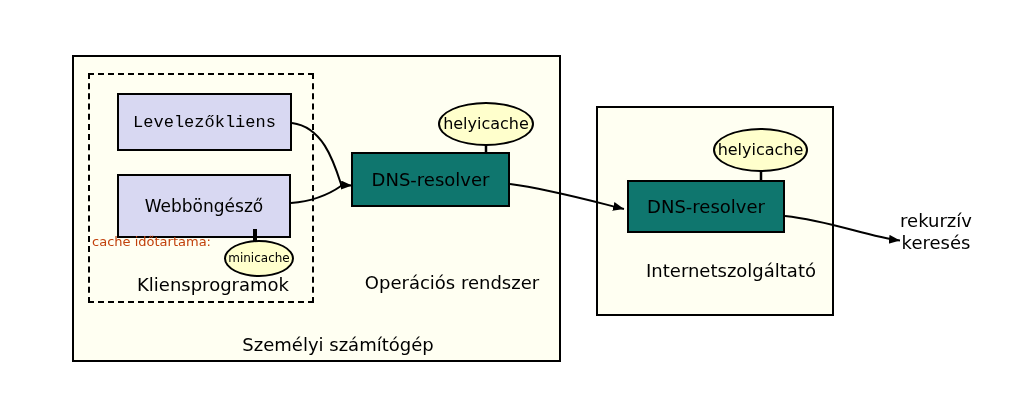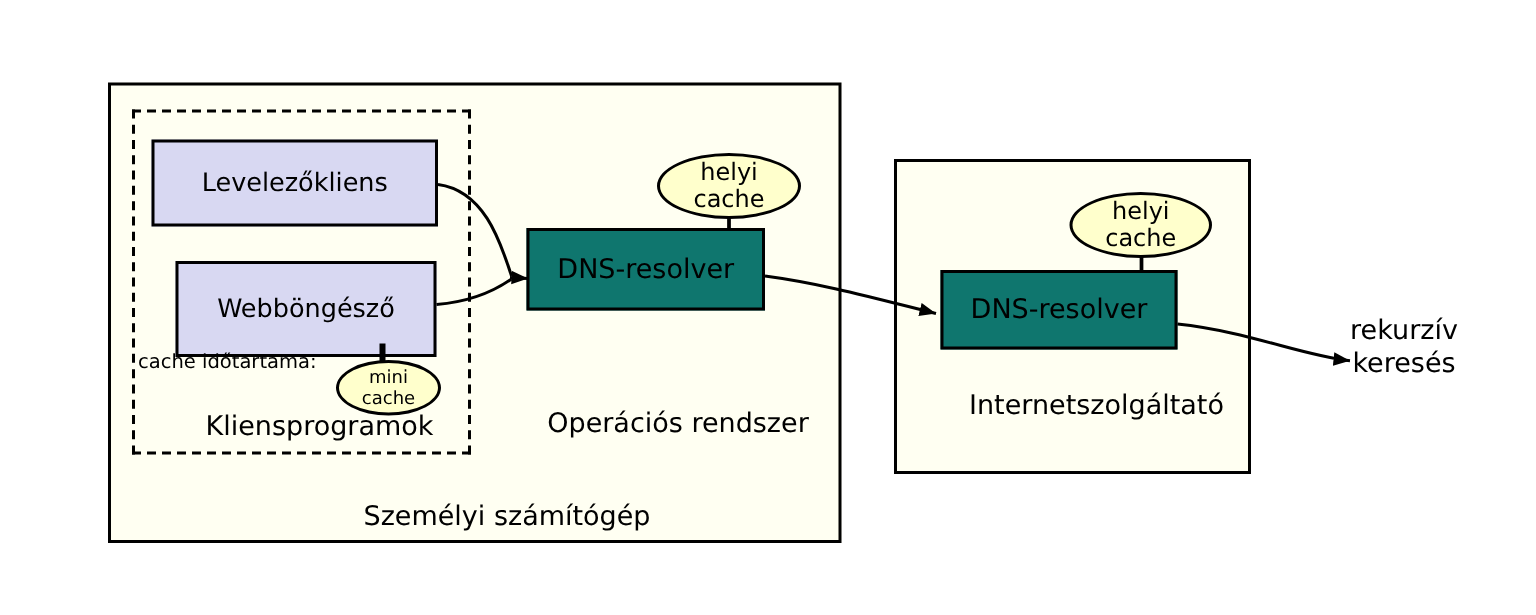--- a/index.html
+++ b/index.html
@@ -9,51 +9,51 @@
   .box { position:absolute; box-sizing:border-box; border:2px solid #000; }
   .fill-ivory  { background:#FFFFF2; }
   .fill-purple { background:#D8D8F2; }
   .fill-yellow { background:#0f766e; }
   .dashed { border:2px dashed #000; background:transparent; }
 
   .center-label { display:flex; align-items:center; justify-content:center; }
 
   .ellipse { position:absolute; box-sizing:border-box; border:2px solid #000;
              border-radius:50%; background:#FFFFCC;
-             display:flex; flex-direction:column; align-items:center; justify-content:center;
+             display:flex; flex-direction:row; align-items:center; justify-content:center;
              text-align:center; }
   .ellipse .ln { line-height:1.15; }
 
   .label { position:absolute; transform:translateX(-50%); white-space:nowrap; }
 
   .fs17 { font-size:17px; }
   .fs18 { font-size:18px; }
   .fs16 { font-size:16px; }
   .fs12 { font-size:12px; }
 
   .note { position:absolute; left:92px; top:234px; width:119px;
-          text-align:right; font-size:13px; line-height:15px; color:#000000; }
+          text-align:right; font-size:13px; line-height:15px; color:#c2410c; }
 
   .recursive { position:absolute; left:890px; top:210px; width:92px;
                text-align:center; font-size:18px; line-height:22px; }
 
   svg.wires { position:absolute; left:0; top:0; pointer-events:none; }
 </style>
 </head>
 <body>
 
 <div class="stage">
 
   <div class="box fill-ivory" style="left:72px; top:55px; width:489px; height:307px;"></div>
 
   <div class="box fill-ivory" style="left:596px; top:106px; width:238px; height:210px;"></div>
 
   <div class="box dashed" style="left:88px; top:73px; width:226px; height:230px;"></div>
 
-  <div class="box fill-purple center-label fs17" style="left:101px; top:93px; width:191px; height:58px;">
+  <div class="box fill-purple center-label fs17" style="left:117px; top:93px; width:175px; height:58px;font-family:Liberation Mono, monospace;">
     <span>Levelezőkliens</span>
   </div>
 
   <div class="box fill-purple center-label fs17" style="left:117px; top:174px; width:174px; height:64px;">
     <span>Webböngésző</span>
   </div>
 
   <div class="note">
     <div>cache időtartama:</div>
   </div>

